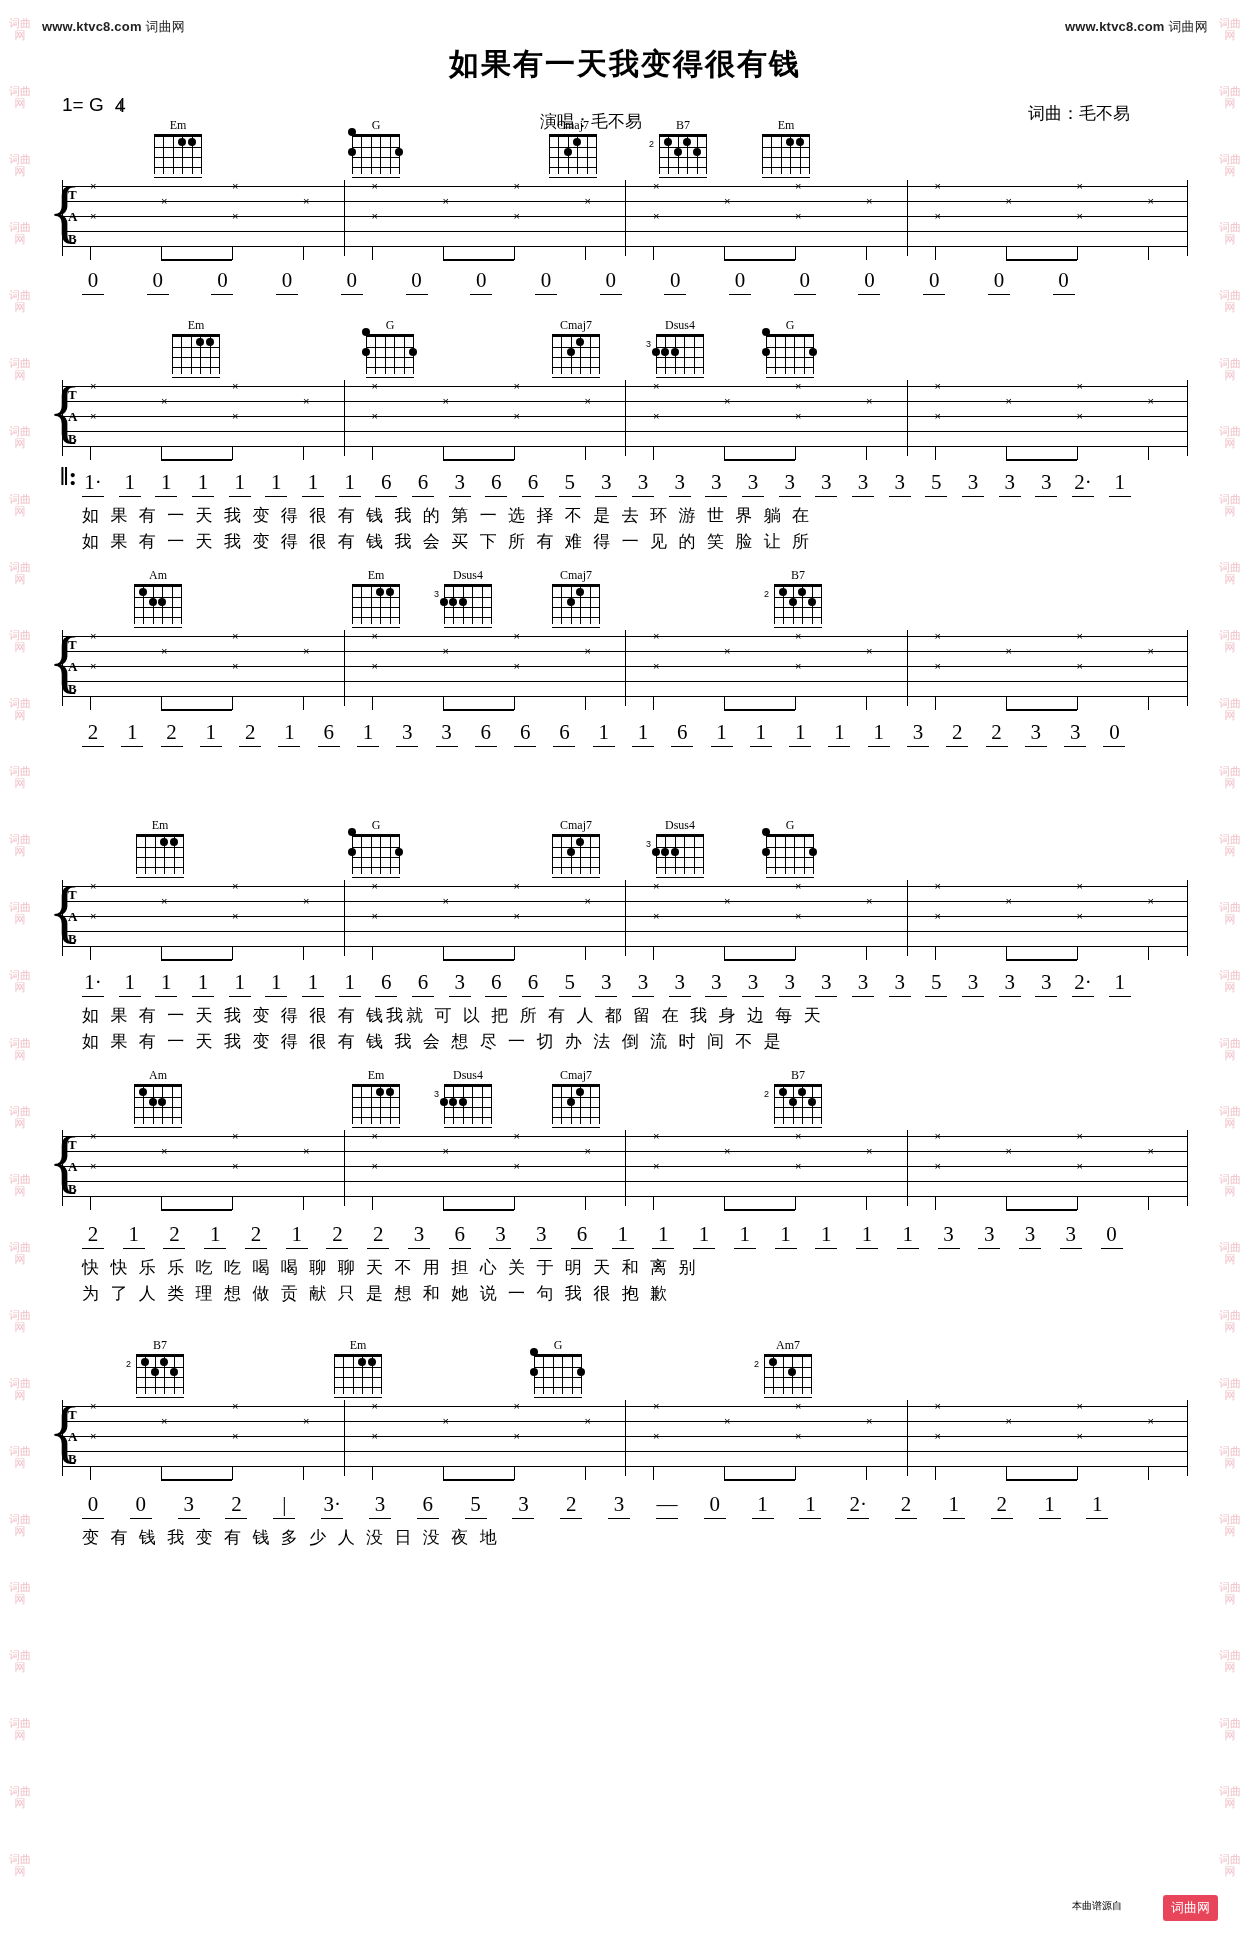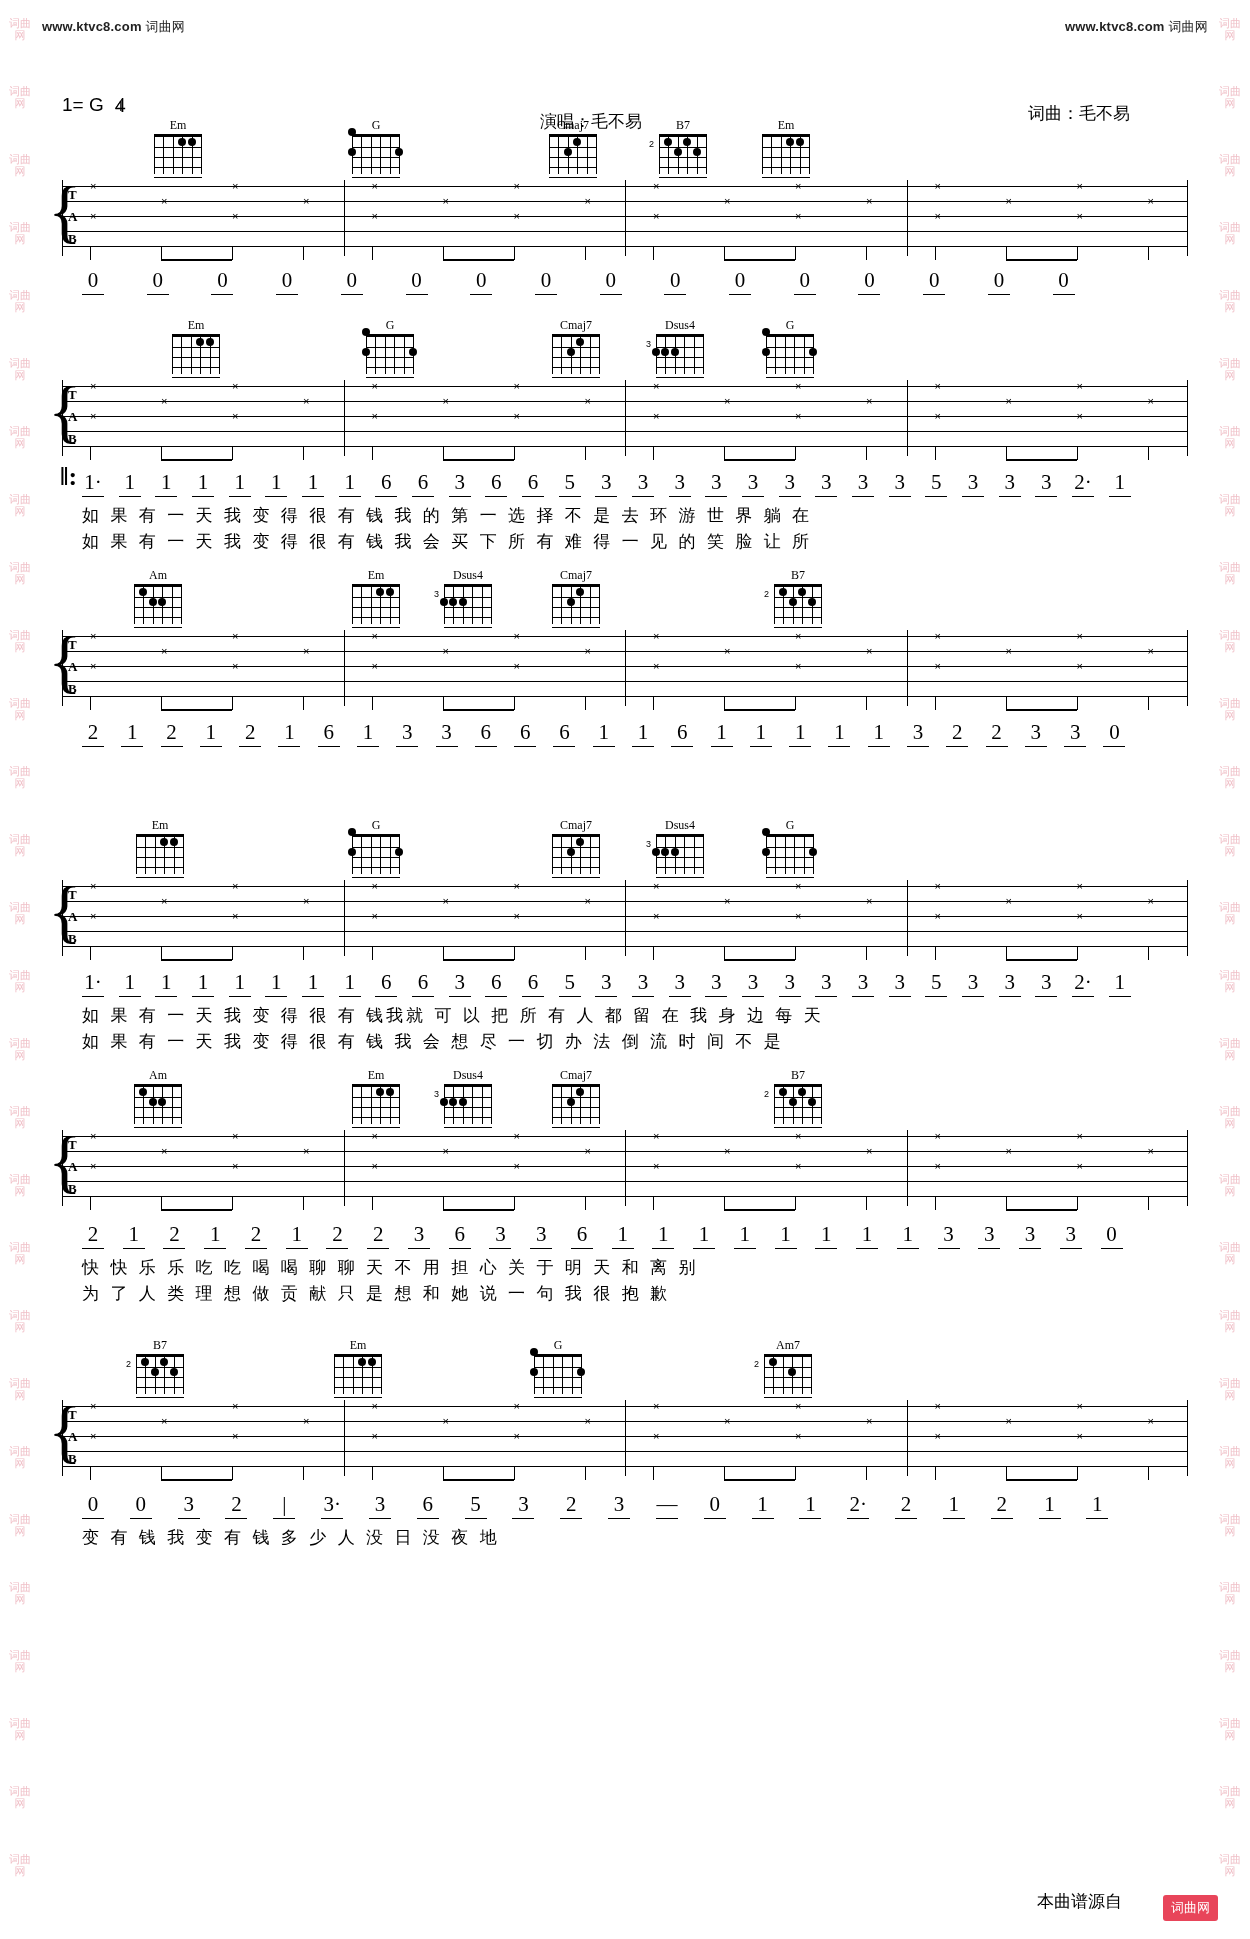--- a/index.html
+++ b/index.html
@@ -97,21 +97,21 @@
   .num{
     position:absolute;font-size:21px;font-family:"Liberation Serif",serif;
     text-align:center;
   }
   .num.u{border-bottom:1.5px solid #000;padding-bottom:1px;}
   .lyr{
     position:absolute;font-size:17px;font-family:"DejaVu Sans","Liberation Sans",sans-serif;
   }
   .repeat-open{position:absolute;font-size:26px;font-family:"Liberation Serif",serif;font-weight:bold;}
   .footer-note{
-    position:absolute;right:128px;bottom:26px;font-size:17px;
+    position:absolute;right:128px;bottom:26px;font-size:10px;
     font-family:"DejaVu Sans","Liberation Sans",sans-serif;
   }
   .footer-badge{
     position:absolute;right:32px;bottom:18px;background:#e8455a;color:#fff;
     font-size:13px;padding:4px 8px;border-radius:3px;
     font-family:"DejaVu Sans","Liberation Sans",sans-serif;
   }
 </style>
 </head>
 <body>
@@ -181,20 +181,21 @@
 
   <div class="hdr-url hdr-left">
     <b>www.ktvc8.com</b>
     <span>词曲网</span>
   </div>
   <div class="hdr-url hdr-right">
     <b>www.ktvc8.com</b>
     <span>词曲网</span>
   </div>
 
+  <div class="title">如果有一天我变得很有钱</div>
 
   <div class="key-sig">
     <span>1=</span>
     <span>G</span>
     <span class="frac">
       <span class="num">4</span>
       <span class="den">4</span>
     </span>
   </div>
 

